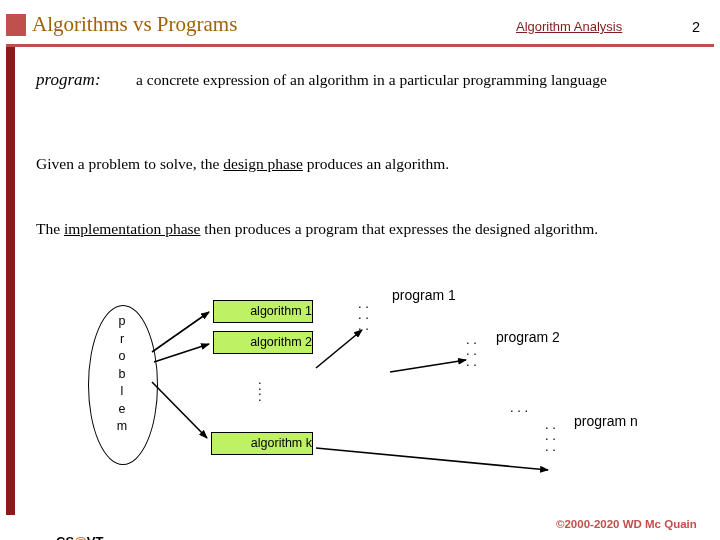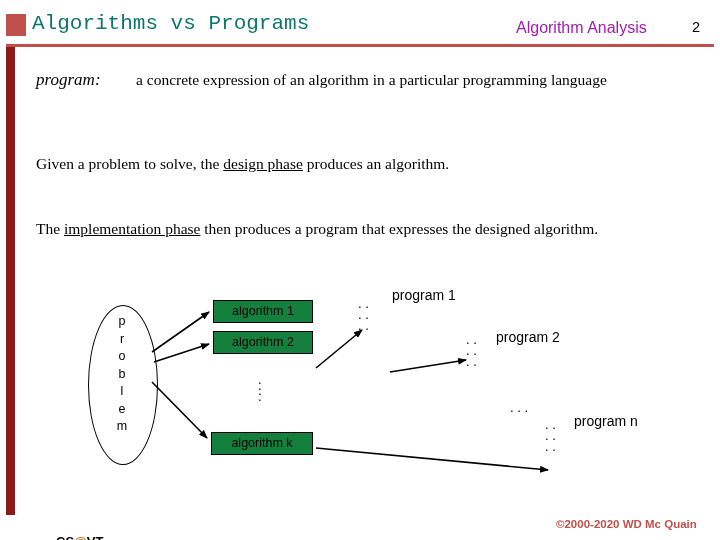--- a/index.html
+++ b/index.html
@@ -24,32 +24,33 @@
   
   .hdr-square {
     position: absolute;
     left: 6px; top: 14px;
     width: 20px; height: 22px;
     background: #c0504d;
   }
   .hdr-title {
     position: absolute;
     left: 32px; top: 12px;
-    font-family: Liberation Mono, monospace;
+    font-family: Liberation Serif, serif;
     font-size: 21px;
-    color: #0f766e;
+    color: #a16207;
     white-space: nowrap;
   }
   .hdr-sub {
     position: absolute;
     left: 516px; top: 19px;
     font-family: "Liberation Sans", sans-serif;
-    font-size: 16px;
-    color: #a21caf;
-    white-space: nowrap;
+    font-size: 13px;
+    color: #7f1d1d;
+    white-space: nowrap;
+    text-decoration: underline;
   }
   .hdr-page {
     position: absolute;
     left: 692px; top: 19px;
     font-family: "Liberation Sans", sans-serif;
     font-size: 14.5px;
     color: #000000;
   }
   .hdr-rule {
     position: absolute;
@@ -115,25 +116,25 @@
     font-family: "Liberation Sans", sans-serif;
     font-size: 12.5px;
     line-height: 17.5px;
     color: #000000;
   }
   .problem-letters span { display: block; }
 
   .alg-box {
     position: absolute;
     border: 1px solid #000000;
-    background: #15803d;
+    background: #bef264;
     font-family: "Liberation Sans", sans-serif;
     font-size: 12.5px;
     color: #000000;
-    text-align: center;
+    text-align: right;
     line-height: 21px;
     height: 21px;
   }
   #alg1 { left: 213px; top: 300px; width: 98px; }
   #alg2 { left: 213px; top: 331px; width: 98px; }
   #algk { left: 211px; top: 432px; width: 100px; }
 
   .vdots {
     position: absolute;
     font-family: "Liberation Sans", sans-serif;

